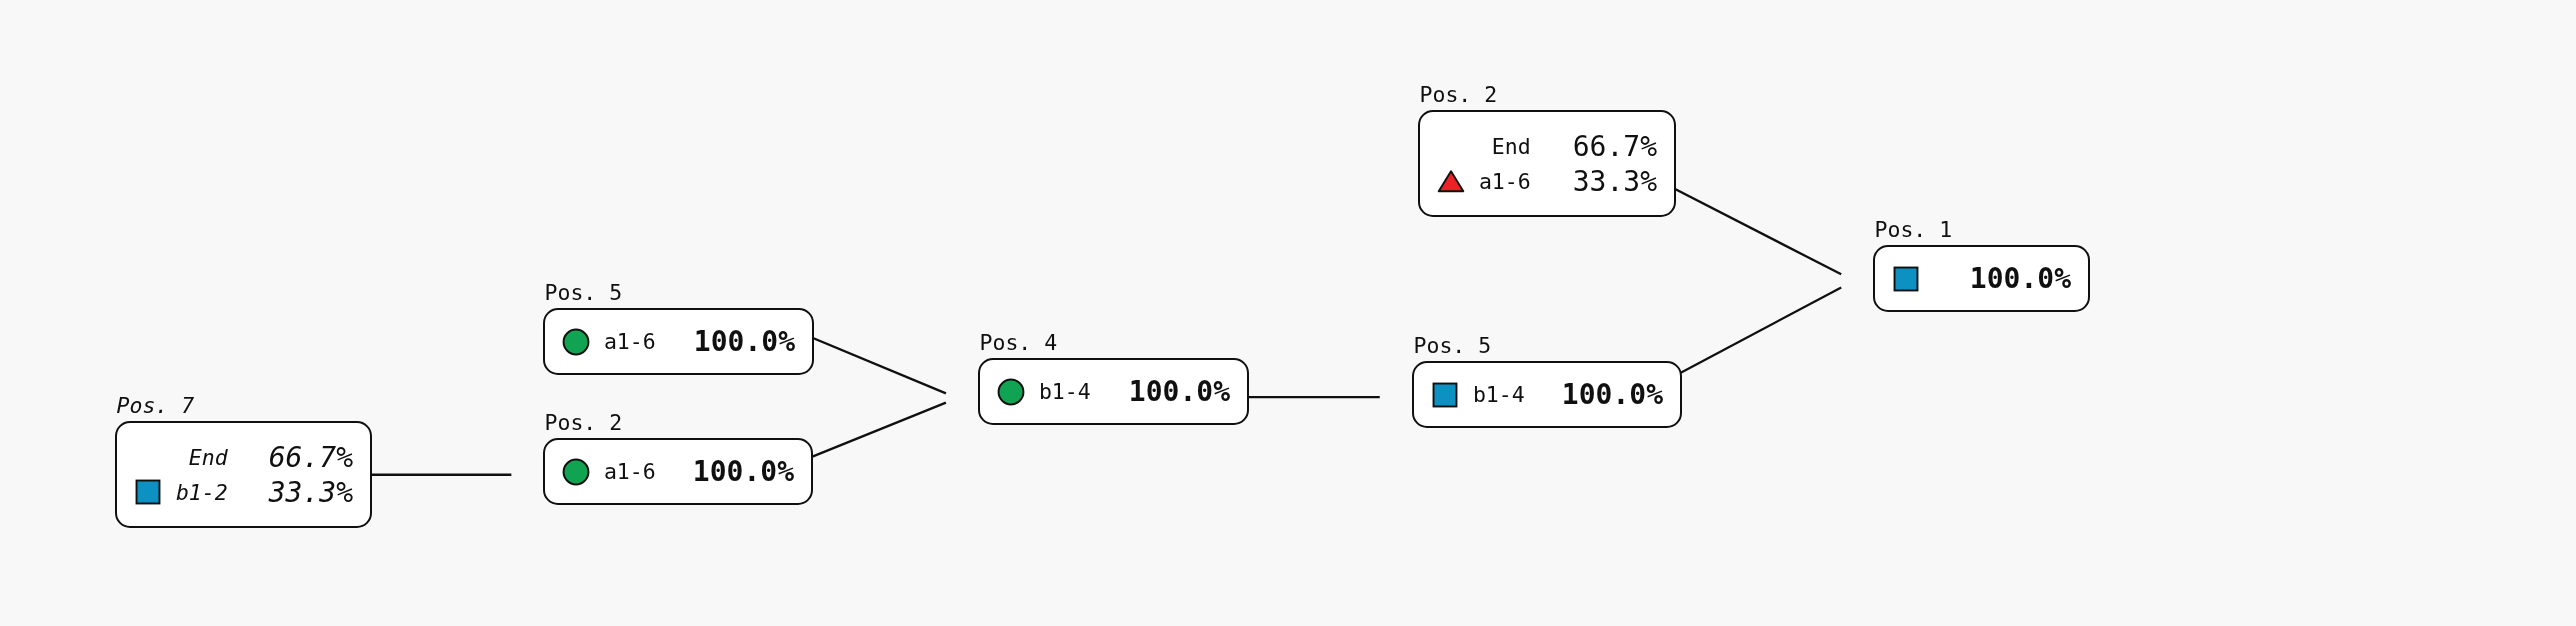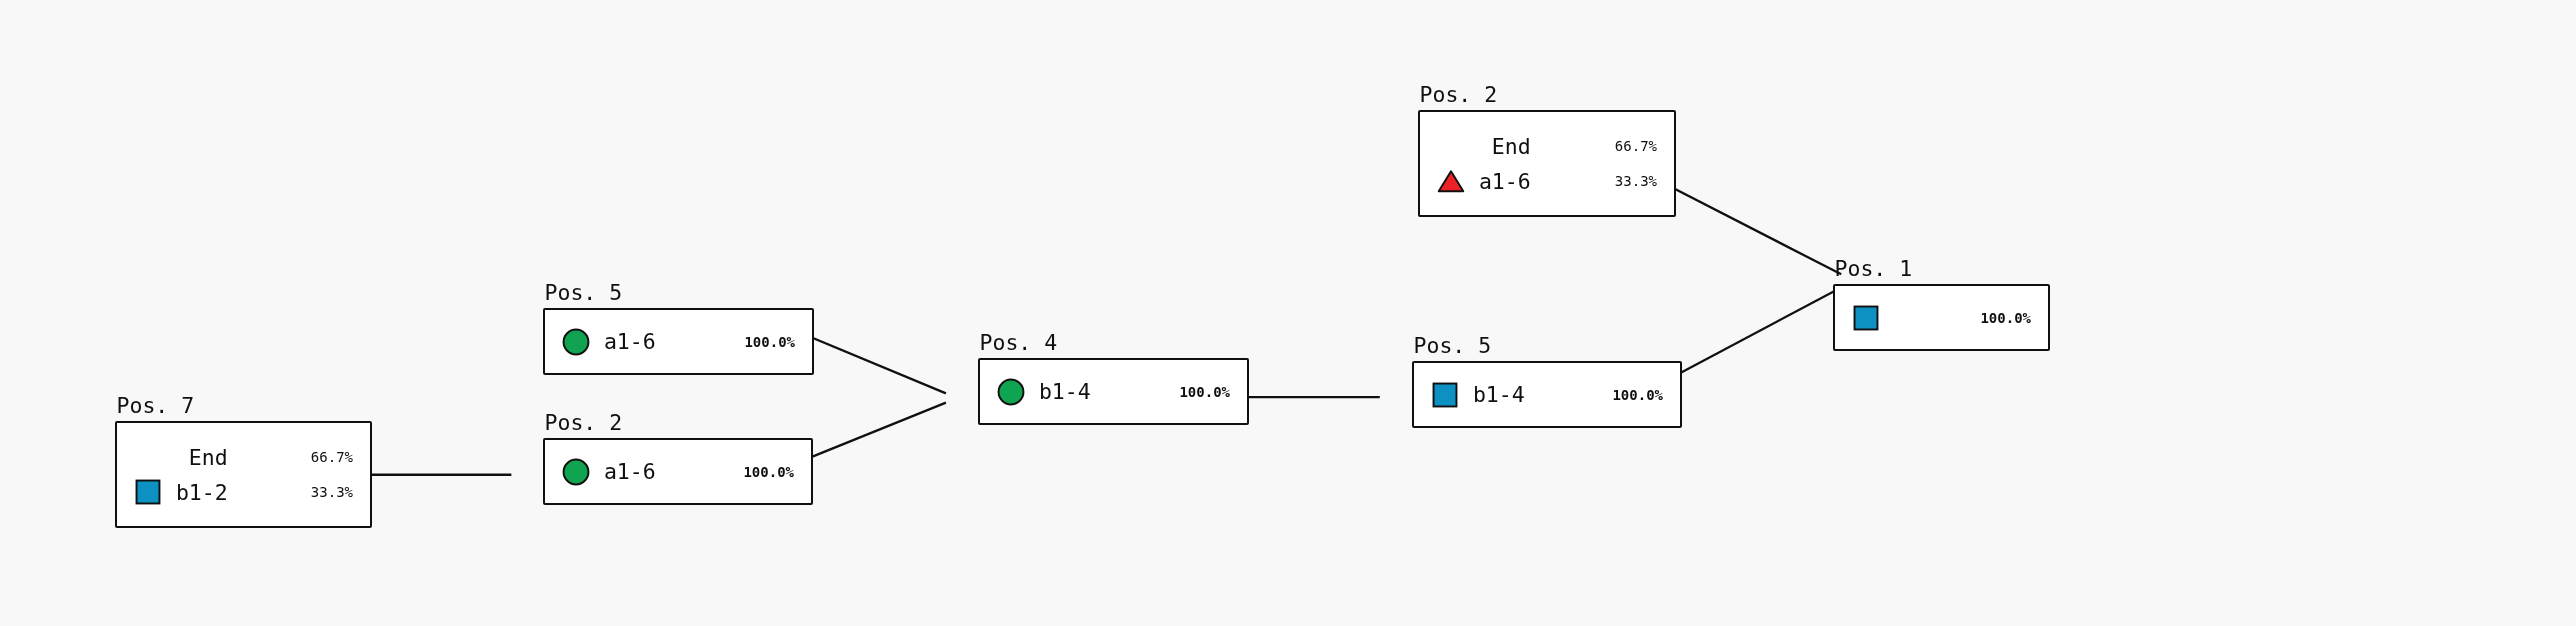--- a/index.html
+++ b/index.html
@@ -24,31 +24,31 @@
   .node{position:absolute;z-index:1;padding-left:32px;}
   .node-title{
     font-size:21.5px;line-height:21.5px;height:21.5px;
     margin:0 0 4.6px 1.5px;white-space:pre;
   }
   .node-box{
     box-sizing:border-box;
     width:100%;
     background:var(--node-fill);
     border:2.3px solid var(--stroke);
-    border-radius:2px;
+    border-radius:15px;
     padding:0 17px;
     display:flex;flex-direction:column;justify-content:center;
   }
   .node-box.h1{height:67px;}
   .node-box.h2{height:107px;}
   .row{display:flex;align-items:center;height:35px;}
   .icon-cell{width:28px;height:35px;display:flex;align-items:center;justify-content:center;flex:none;}
   .icon-cell svg{display:block;}
   .linkage{flex:none;width:58px;margin-left:7.7px;text-align:right;font-size:21.5px;white-space:pre;}
-  .pct{margin-left:auto;font-size:14px;font-weight:400;white-space:pre;}
+  .pct{margin-left:auto;font-size:28px;font-weight:400;white-space:pre;}
   .pct.bold{font-weight:700;}
   .legend{
     position:absolute;z-index:1;
     box-sizing:border-box;
     background:var(--node-fill);
     border:2.3px solid var(--stroke);
     border-radius:12.3px;
     display:flex;flex-direction:column;justify-content:center;
     padding-left:35px;
   }
@@ -62,21 +62,21 @@
 
   <svg class="edges-layer" width="2576" height="627" viewBox="0 0 3355 816">
     <line x1="2141" y1="225" x2="2398" y2="357"></line>
     <line x1="2148" y1="507" x2="2398" y2="374"></line>
     <line x1="1585" y1="517" x2="1797" y2="517"></line>
     <line x1="1018" y1="423" x2="1232" y2="512"></line>
     <line x1="1017" y1="611" x2="1232" y2="524"></line>
     <line x1="443" y1="618" x2="666" y2="618"></line>
   </svg>
 
-  <div class="node" style="left:1801px;top:219px;width:217px;margin-top:39px;">
+  <div class="node" style="left:1841px;top:219px;width:217px;">
     <div class="node-title">Pos. 1</div>
     <div class="node-box h1">
       <div class="row">
         <span class="icon-cell">
             <svg width="26" height="26" viewBox="0 0 34 34">
               <rect x="2" y="2" width="30" height="30" fill="#0d91c3" stroke="#101010" stroke-width="2.5"></rect>
             </svg>
           </span>
         <span class="pct bold">100.0%</span>
       </div>
@@ -156,21 +156,21 @@
             <svg width="28" height="28" viewBox="0 0 36 36">
               <circle cx="18" cy="18" r="16" fill="#10a452" stroke="#101010" stroke-width="2.5"></circle>
             </svg>
           </span>
         <span class="linkage">a1-6</span>
         <span class="pct bold">100.0%</span>
       </div>
     </div>
   </div>
 
-  <div class="node" style="left:83px;top:395px;width:257px;">
+  <div class="node" style="left:83px;top:395px;width:257px;font-style:italic;">
     <div class="node-title">Pos. 7</div>
     <div class="node-box h2">
       <div class="row">
         <span class="icon-cell"></span>
         <span class="linkage">End</span>
         <span class="pct">66.7%</span>
       </div>
       <div class="row">
         <span class="icon-cell">
             <svg width="26" height="26" viewBox="0 0 34 34">

